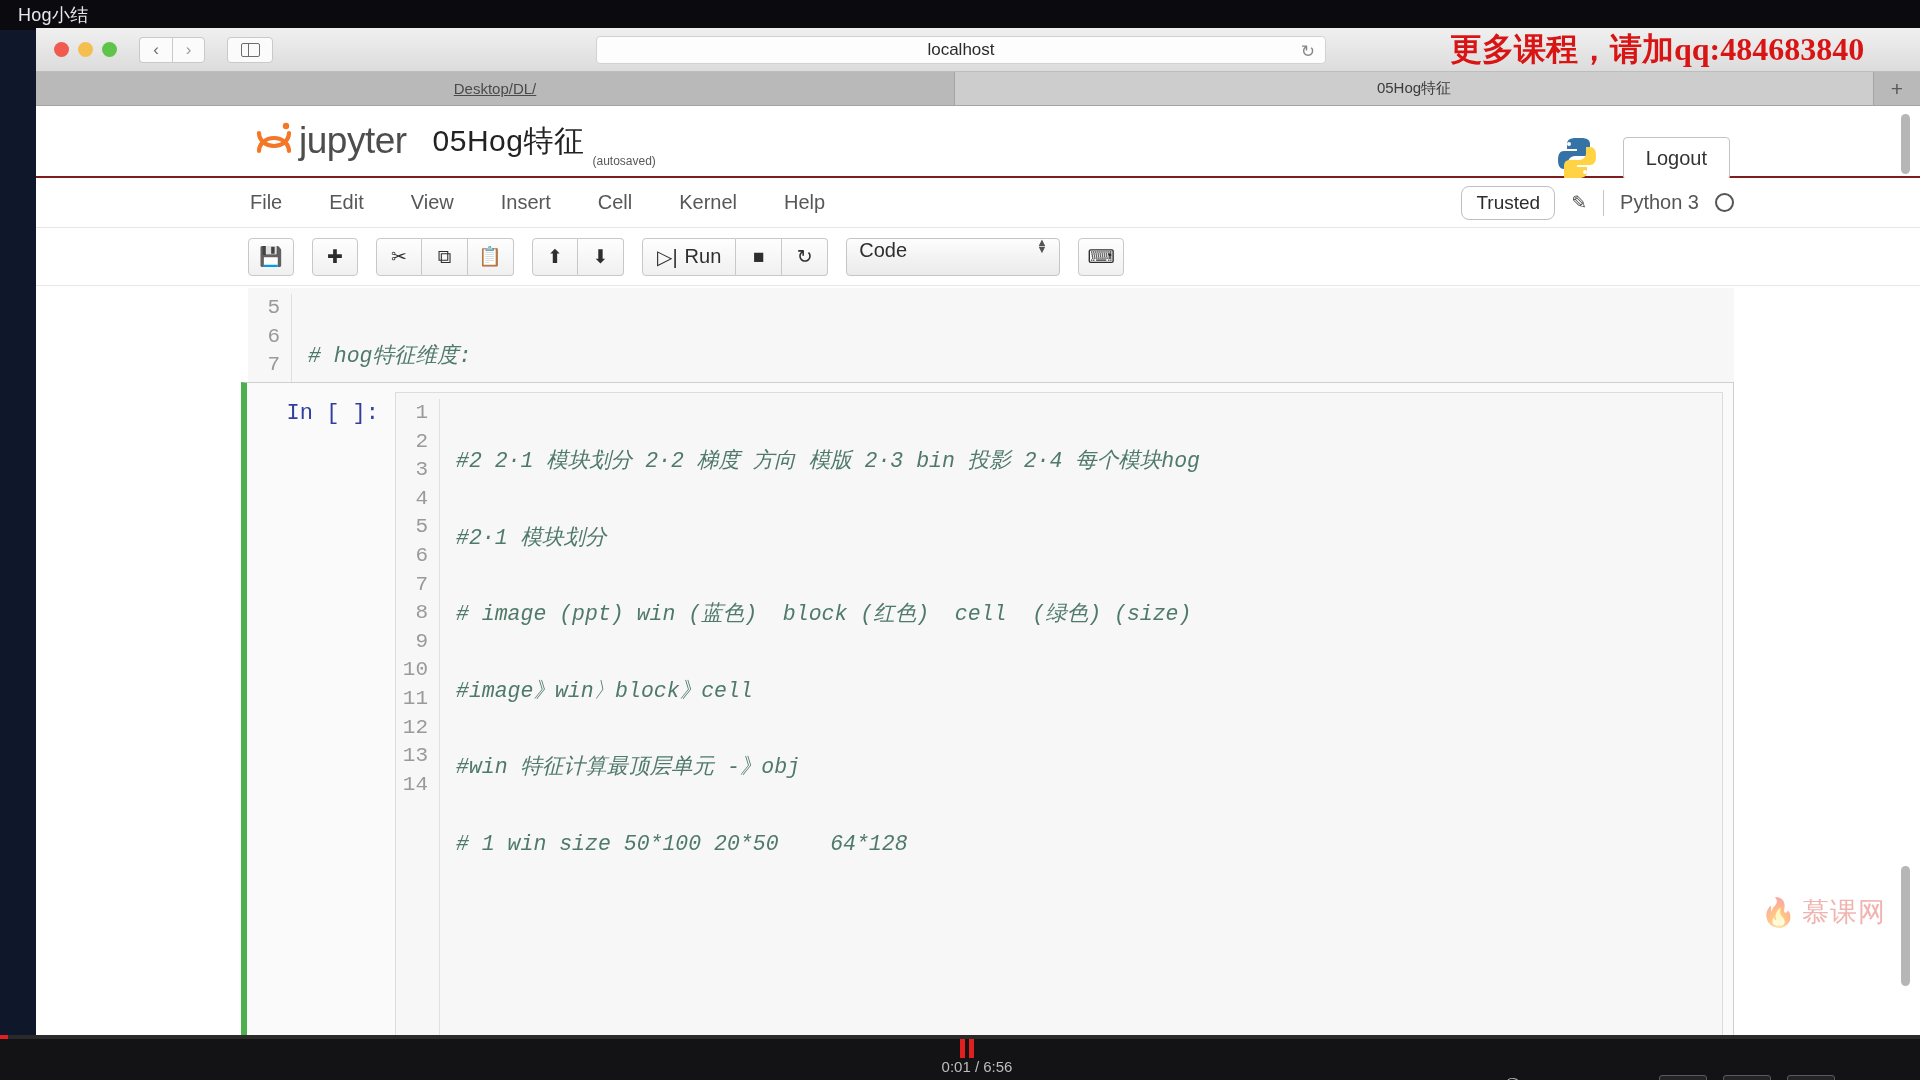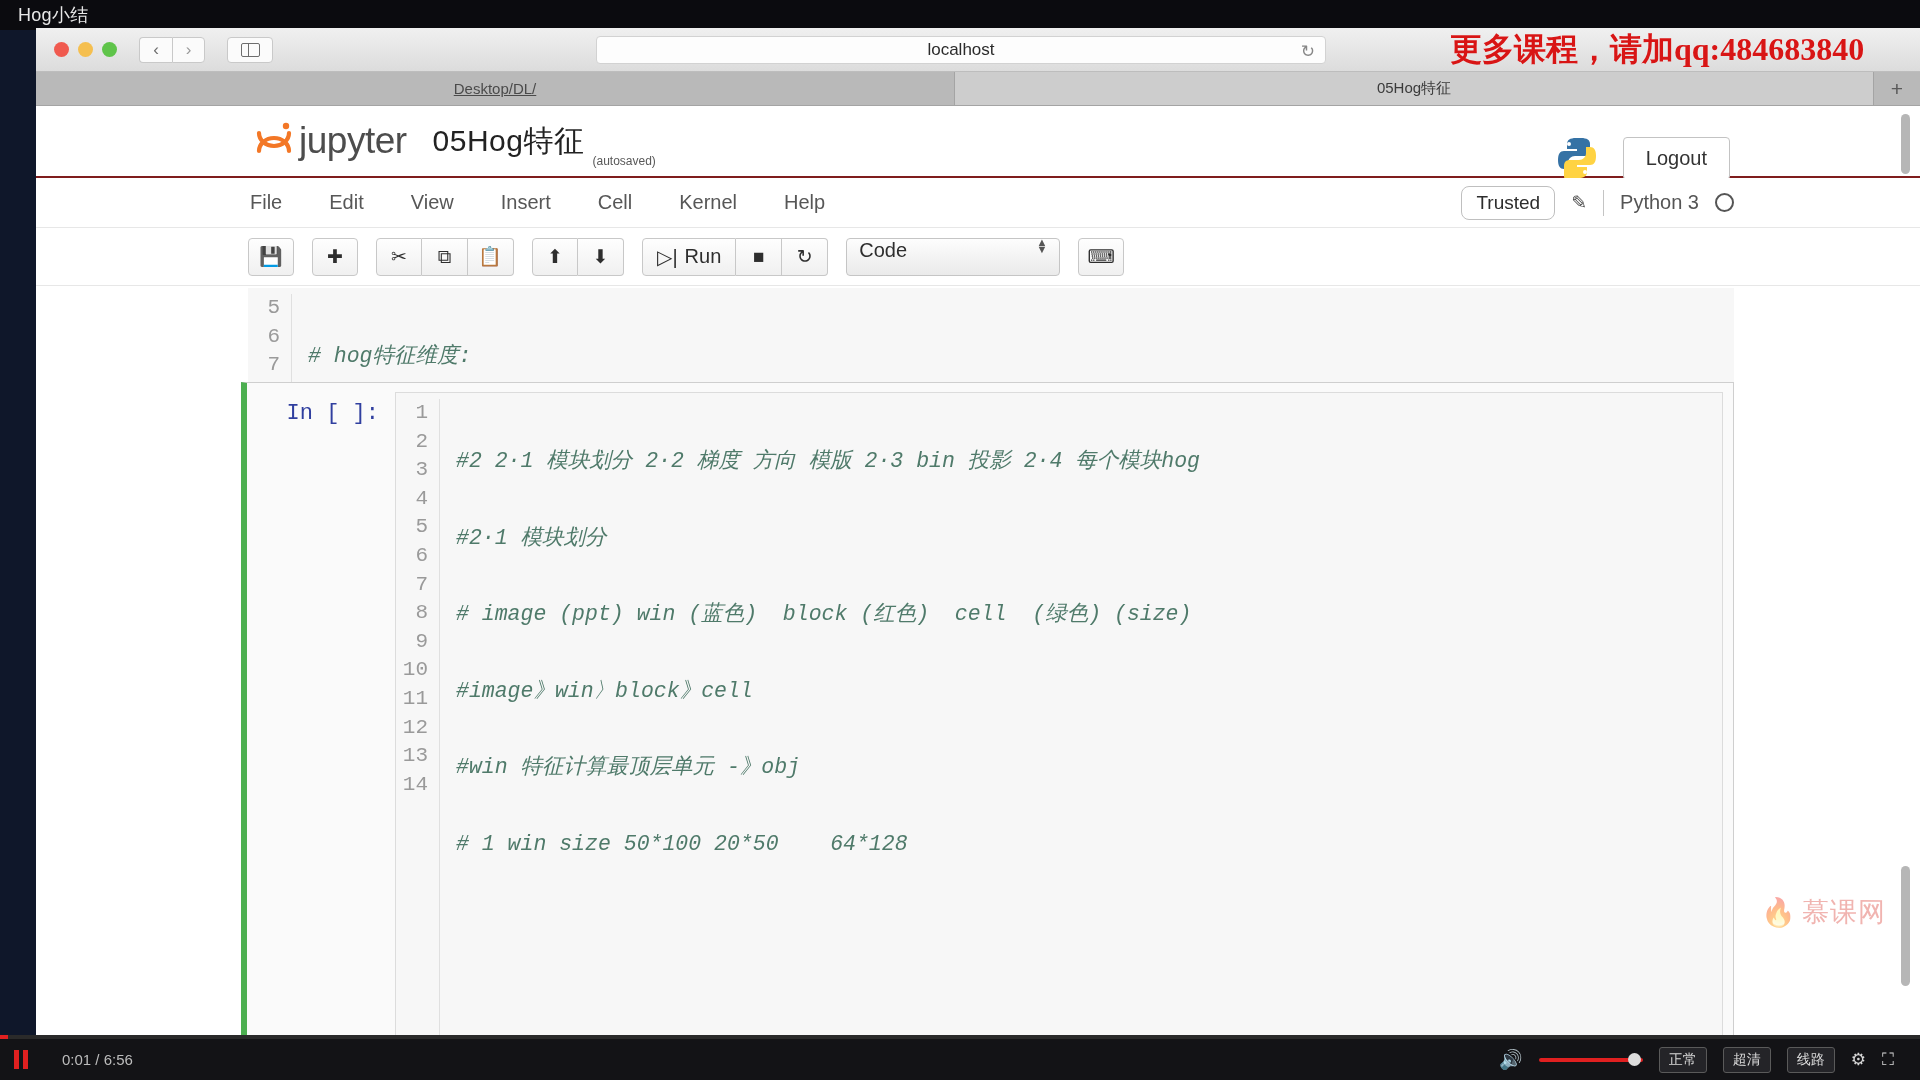--- a/index.html
+++ b/index.html
@@ -191,21 +191,21 @@
   .imooc-flame { font-size: 28px; color: #e74c3c; }
   .imooc-text { font-size: 27px; color: #e05a52; letter-spacing: 1px; }
 
   
   .vid-progress {
     position: absolute; left: 0; bottom: 41px; width: 1920px; height: 4px; background: #2a2a2a;
   }
   .vid-progress .filled { height: 100%; background: #e02020; }
   .vid-bar {
     position: absolute; left: 0; bottom: 0; width: 1920px; height: 41px;
-    background: #131316; display: flex; align-items: center; color: #cfcfcf;
+    background: #131316; display: flex; align-items: center; color: #cfcfcf; flex-direction: column;
   }
   .pause-btn { margin-left: 14px; display: flex; gap: 4px; }
   .pause-btn i { display: block; width: 5px; height: 19px; background: #e02020; }
   .time-text { margin-left: 34px; font-size: 15px; color: #bcbcbc; }
   .vid-right { margin-left: auto; display: flex; align-items: center; gap: 16px; margin-right: 26px; }
   .spk { font-size: 19px; color: #d6d6d6; }
   .vol-wrap { width: 104px; height: 14px; position: relative; display: flex; align-items: center; }
   .vol-track { width: 100%; height: 4px; background: #e02020; border-radius: 2px; }
   .vol-knob { position: absolute; right: 2px; width: 13px; height: 13px; border-radius: 50%; background: #ddd; }
   .qbtn {

